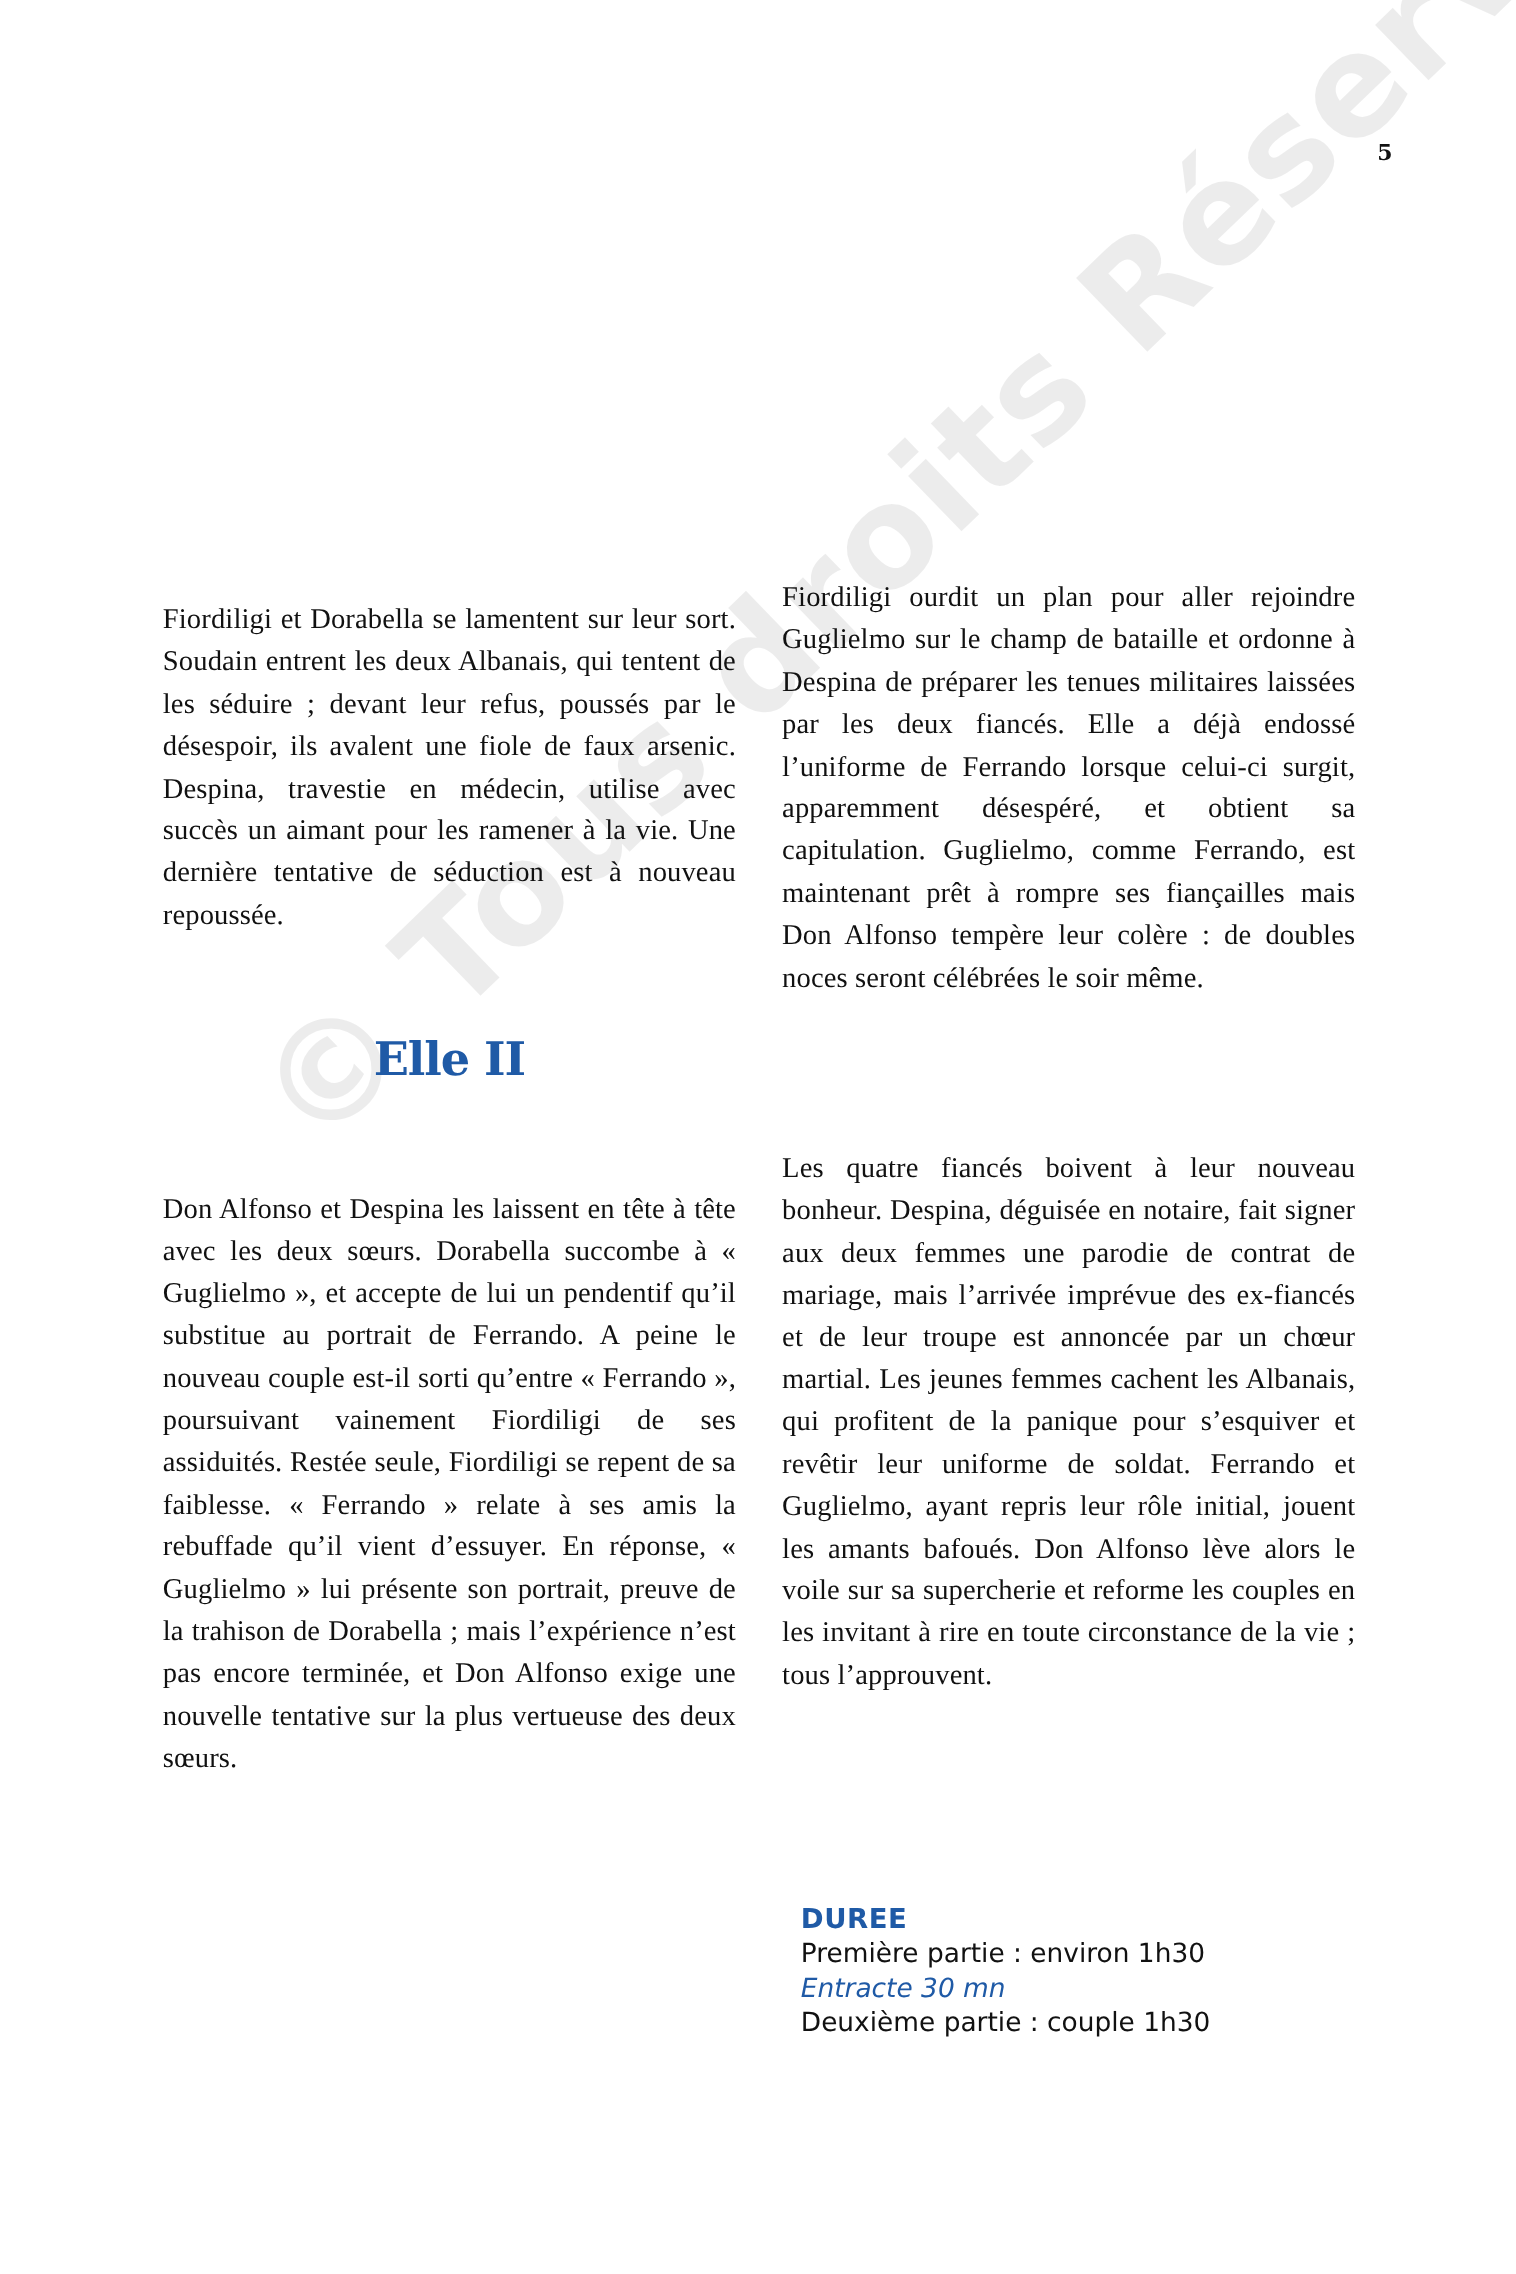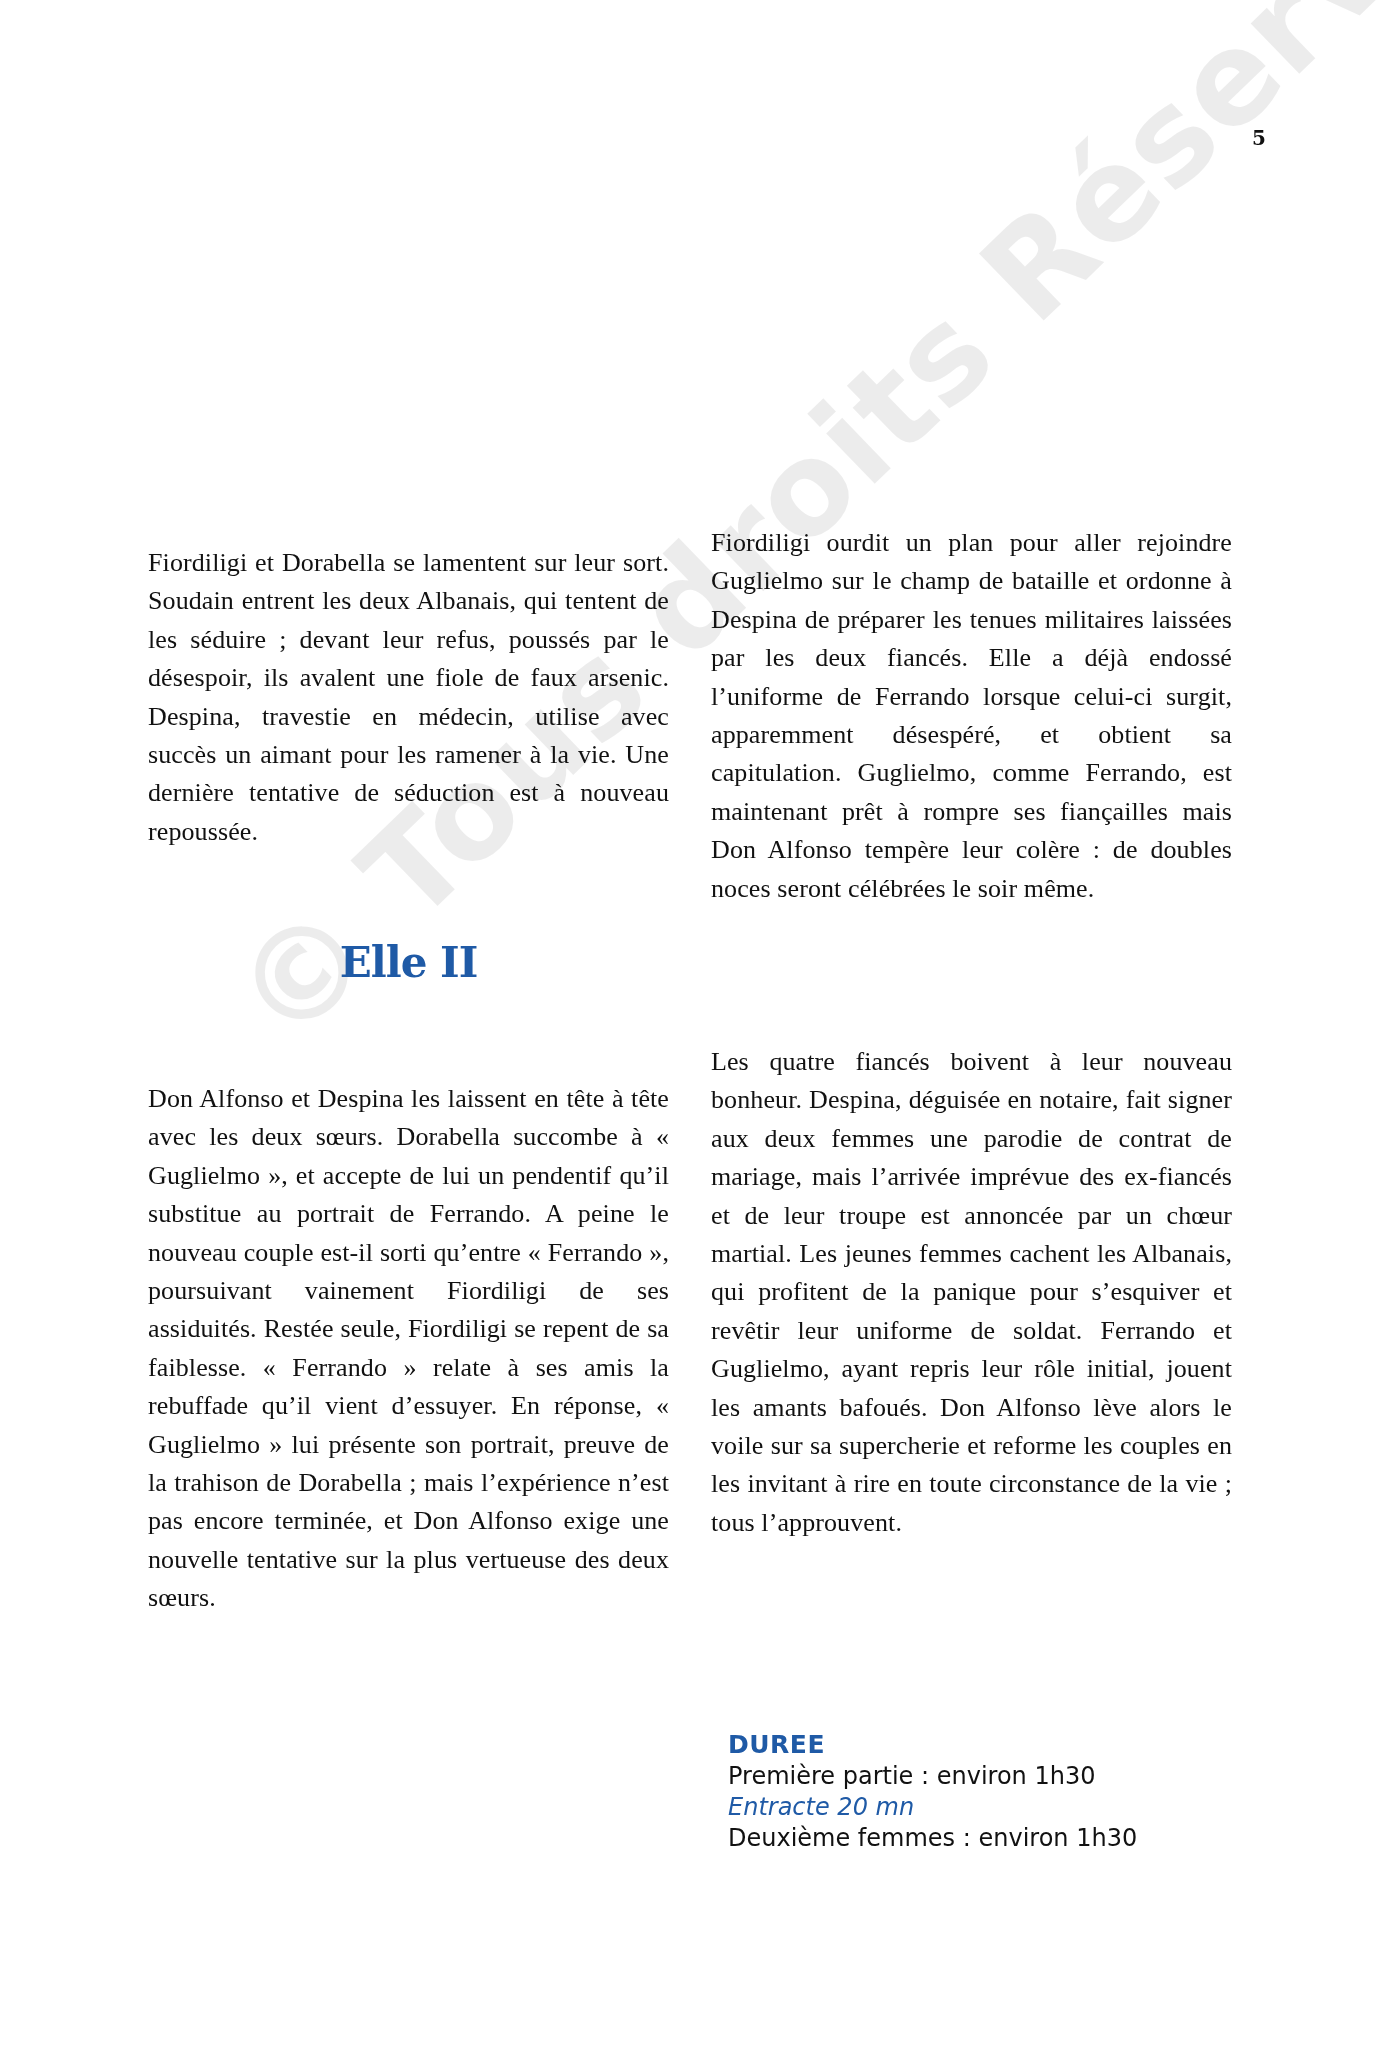--- a/index.html
+++ b/index.html
@@ -62,15 +62,15 @@
   <p>Don Alfonso et Despina les laissent en tête à tête avec les deux sœurs. Dorabella succombe à « Guglielmo », et accepte de lui un pendentif qu’il substitue au portrait de Ferrando. A peine le nouveau couple est-il sorti qu’entre « Ferrando », poursuivant vainement Fiordiligi de ses assiduités. Restée seule, Fiordiligi se repent de sa faiblesse. « Ferrando » relate à ses amis la rebuffade qu’il vient d’essuyer. En réponse, « Guglielmo » lui présente son portrait, preuve de la trahison de Dorabella ; mais l’expérience n’est pas encore terminée, et Don Alfonso exige une nouvelle tentative sur la plus vertueuse des deux sœurs.</p>
 </div>
 
 <div class="col" id="col-right-bottom">
   <p>Les quatre fiancés boivent à leur nouveau bonheur. Despina, déguisée en notaire, fait signer aux deux femmes une parodie de contrat de mariage, mais l’arrivée imprévue des ex-fiancés et de leur troupe est annoncée par un chœur martial. Les jeunes femmes cachent les Albanais, qui profitent de la panique pour s’esquiver et revêtir leur uniforme de soldat. Ferrando et Guglielmo, ayant repris leur rôle initial, jouent les amants bafoués. Don Alfonso lève alors le voile sur sa supercherie et reforme les couples en les invitant à rire en toute circonstance de la vie ; tous l’approuvent.</p>
 </div>
 
 <div class="duration">
   <div class="dur-title" style="color:#1f5aa6;">DUREE</div>
   <div class="dur-line">Première partie : environ 1h30</div>
-  <div class="dur-line dur-italic" style="color:#1f5aa6;">Entracte 20 mn</div>
-  <div class="dur-line">Deuxième femmes : environ 1h30</div>
+  <div class="dur-line dur-italic" style="color:#1f5aa6;">Entracte 30 mn</div>
+  <div class="dur-line">Deuxième partie : couple 1h30</div>
 </div>
 
 </body></html>

